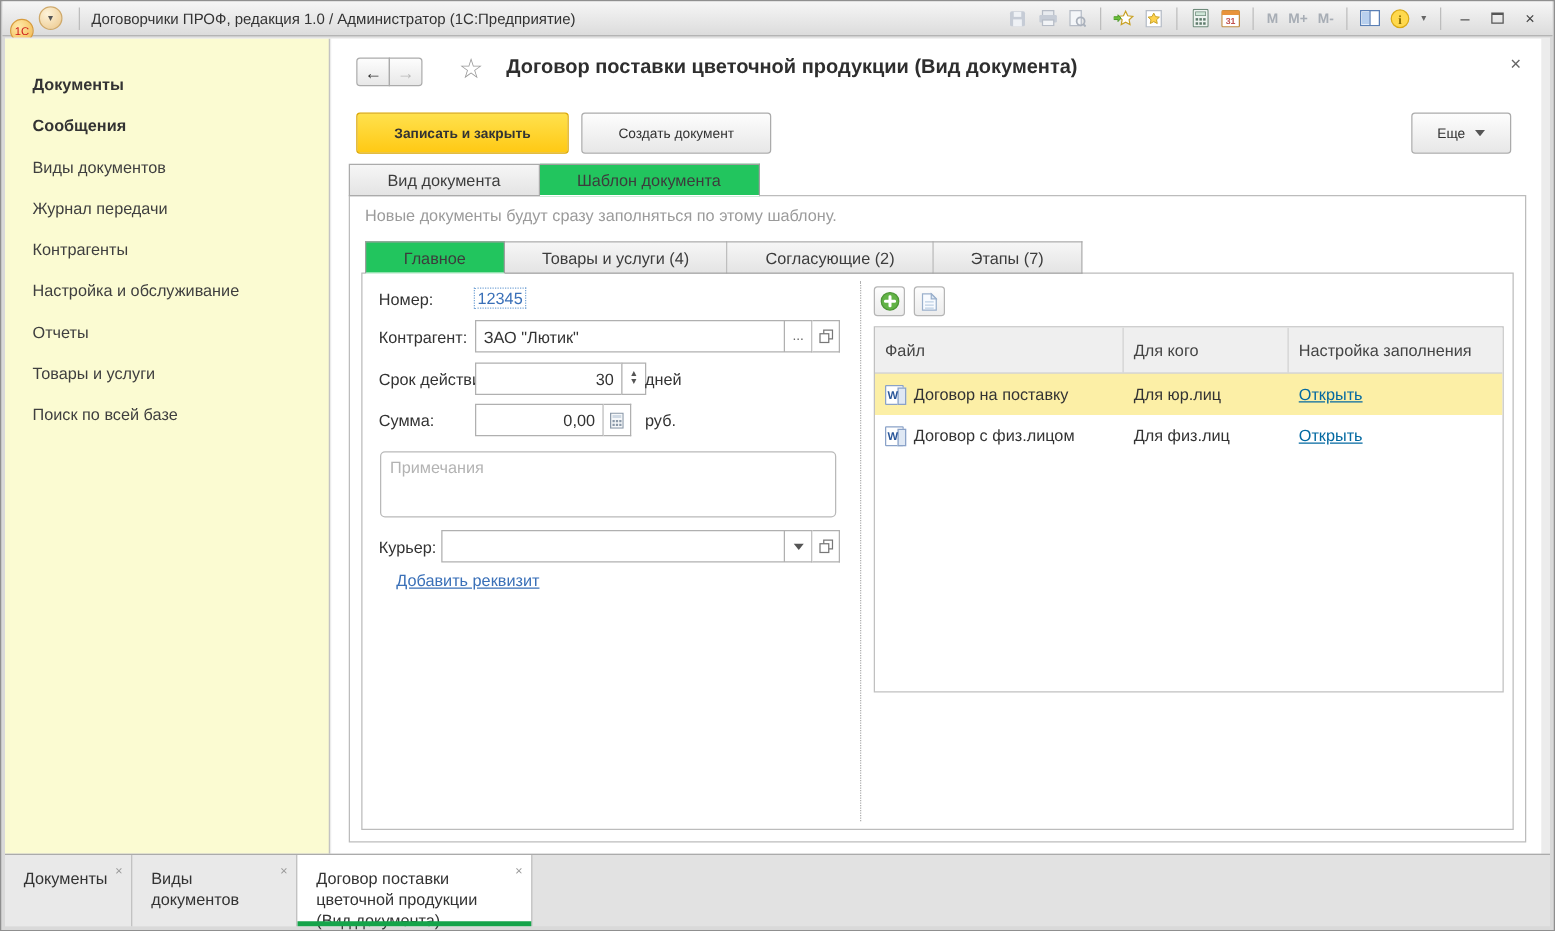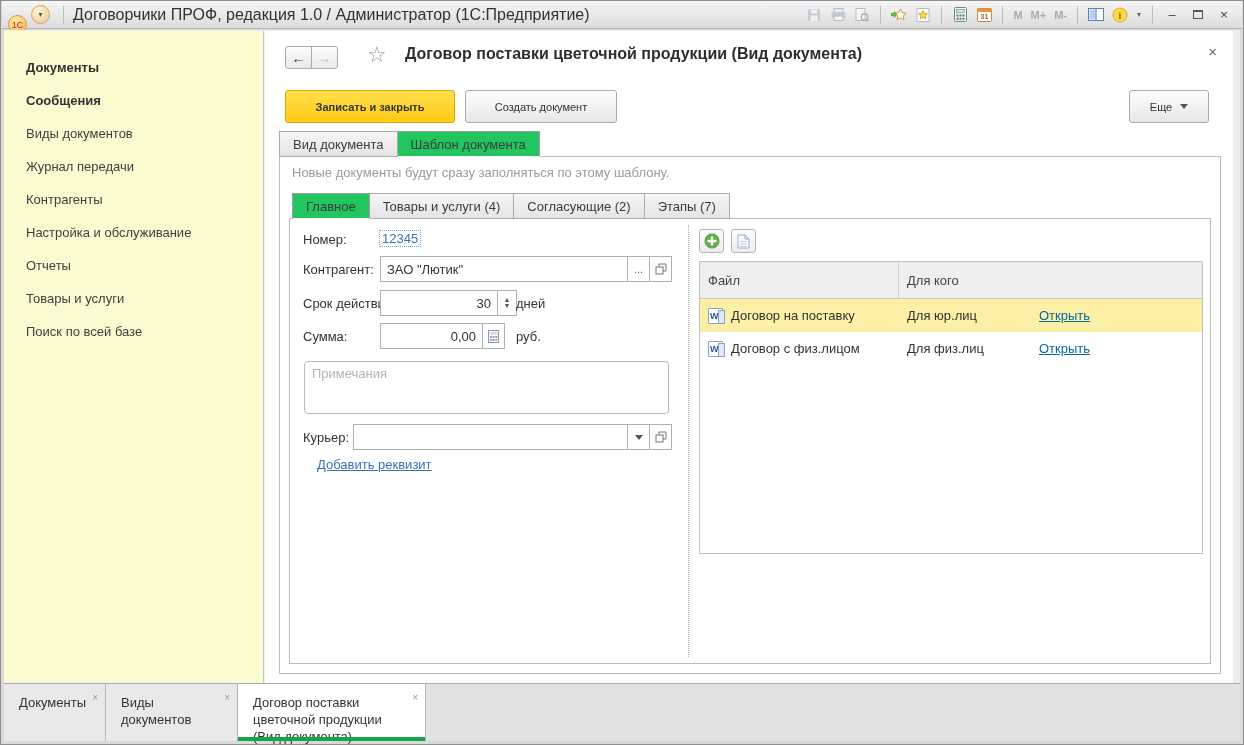--- a/index.html
+++ b/index.html
@@ -15,21 +15,21 @@
               display:flex; align-items:center; padding:0 6px; }
   .tb-logo { width:19px; height:19px; border-radius:50%;
              background:radial-gradient(circle at 35% 30%, #ffe9a8, #f2b64a);
              border:1px solid #d89c3e; color:#cc1719; font-weight:normal; font-size:9px;
              display:flex; align-items:center; justify-content:center; margin-right:4px;margin-top:20px; }
   .tb-dd { width:19px; height:19px; border-radius:50%;
            background:radial-gradient(circle at 35% 30%, #fdf3d9, #ecc78b);
            border:1px solid #cfa96a; color:#555; font-size:8px;
            display:flex; align-items:center; justify-content:center; margin-right:8px; }
   .tb-sep { width:1px; height:18px; background:#bdbdbd; margin:0 5px; }
-  .tb-title { font-size:16px; color:#333; margin-left:4px; flex:1; white-space:nowrap; overflow:hidden; }
+  .tb-title { font-size:12px; color:#333; margin-left:4px; flex:1; white-space:nowrap; overflow:hidden; }
   .tb-icons { display:flex; align-items:center; gap:2px; }
   .tb-btn { width:22px; height:20px; display:flex; align-items:center; justify-content:center; border-radius:2px; }
   .tb-mem { font-size:11px; font-weight:bold; color:#a7adb5; width:auto; padding:0 3px; }
   .tb-caret { font-size:8px; color:#666; width:12px; }
   .win-ctl { font-size:13px; color:#444; width:24px; height:20px; display:flex; align-items:center; justify-content:center; }
   .max-box { width:10px; height:9px; border:1px solid #555; border-top-width:2px; }
 
   
   .app-body { position:absolute; left:3px; right:3px; top:29px; bottom:61px; background:#ececec; }
 
@@ -55,21 +55,21 @@
          background:linear-gradient(#fdfdfd,#e7e7e7); font-size:11px; color:#333;
          display:inline-flex; align-items:center; justify-content:center; cursor:pointer; }
   .btn-yellow { position:absolute; left:20px; top:59px; width:170px; font-weight:bold;
          background:linear-gradient(#ffe14d,#ffc914); border-color:#dca700; color:#333; }
   .btn-create { position:absolute; left:200px; top:59px; width:152px; }
   .btn-more { position:absolute; right:24px; top:59px; width:80px; gap:8px; }
   .caret-down { width:0; height:0; border-left:4px solid transparent; border-right:4px solid transparent; border-top:5px solid #555; }
 
   
   .tabs { position:absolute; display:flex; z-index:3; }
-  .tab { height:26px; line-height:25px; padding:0 13px; border:1px solid #ababab; border-left:none;
+  .tab { height:26px; line-height:25px; padding:0 30px; border:1px solid #ababab; border-left:none;
          background:linear-gradient(#f6f6f6,#e4e4e4); color:#3c3c3c; cursor:pointer; }
   .tab:first-child { border-left:1px solid #ababab; }
   .tab.active { background:#22c55e; border-bottom:1px solid #fff; border-color:#9f9f9f; border-bottom-color:#fff; }
 
   .outer-tabs { left:14px; top:100px; }
   .outer-panel { position:absolute; left:14px; top:125px; width:942px; height:518px;
                  border:1px solid #bcbcbc; background:#fff; }
   .hint { position:absolute; left:12px; top:8px; color:#9b9b9b; }
   .inner-tabs { left:12px; top:36px; }
   .inner-panel { position:absolute; left:9px; top:61px; width:922px; height:446px;
@@ -349,20 +349,21 @@
                 <line x1="3" y1="7.5" x2="10" y2="7.5" stroke="#bdd0e4"></line>
                 <line x1="3" y1="10" x2="10" y2="10" stroke="#bdd0e4"></line>
                 <line x1="3" y1="12.5" x2="10" y2="12.5" stroke="#bdd0e4"></line>
               </svg>
           </div>
 
           <div class="ftable">
             <div class="frow fth">
               <div>Файл</div>
               <div>Для кого</div>
+              <div>Настройка заполнения</div>
             </div>
 
             <div class="frow fbody-row selected">
               <div class="fcell">
                 <span class="word-icon"></span>
                 <span>Договор на поставку</span>
               </div>
               <div class="fcell">Для юр.лиц</div>
               <div class="fcell">
                   <a class="open-link">Открыть</a>

